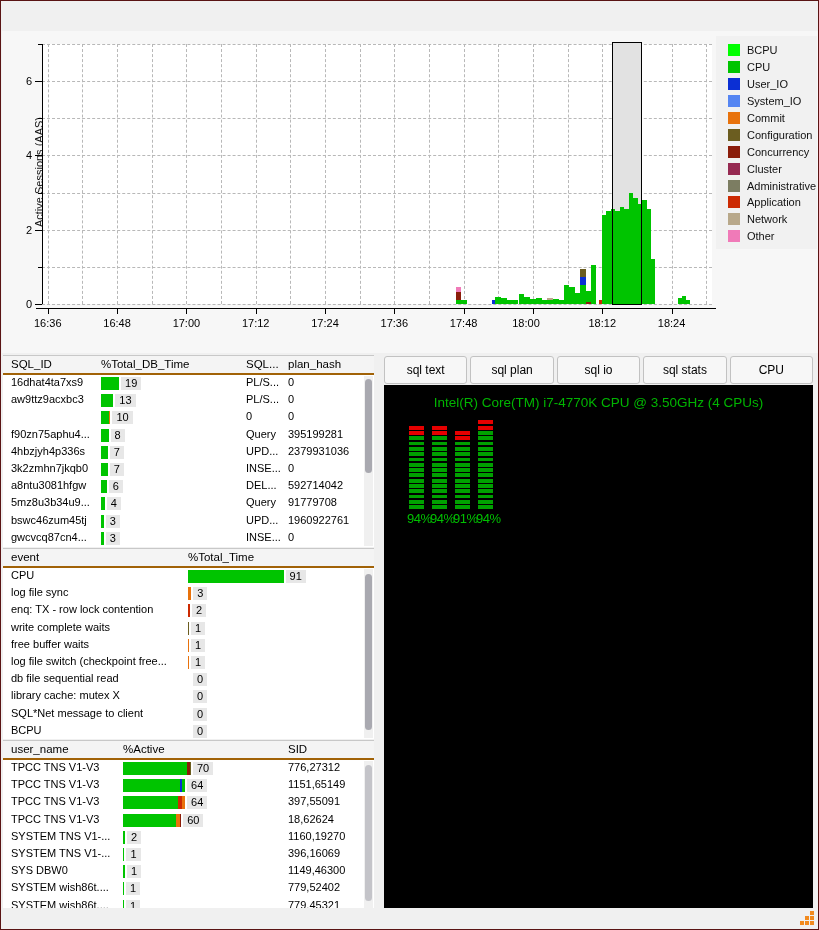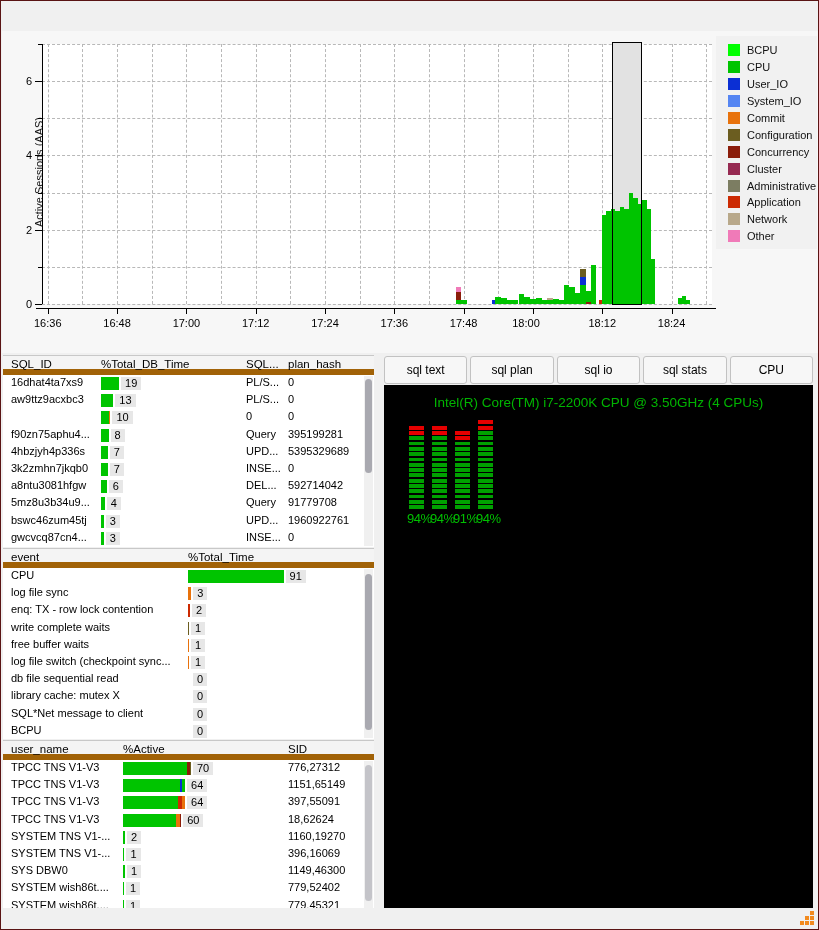--- a/index.html
+++ b/index.html
@@ -35,21 +35,21 @@
     font-size:11px; width:130px; text-align:center; color:#111; }
   .xaxis-line { position:absolute; left:34px; top:277px; width:680px; height:0; border-top:1px solid #000; }
   .xtick { position:absolute; top:278px; width:0; height:5px; border-left:1px solid #000; }
   .xtick-label { position:absolute; top:286px; width:40px; margin-left:-20px; text-align:center; font-size:11px; }
   .legend { position:absolute; left:714px; top:5px; width:101px; height:213px; background:#f1f1f1; padding:6px 0 0 12px; }
   .legend-item { display:flex; align-items:center; height:16.9px; }
   .legend-swatch { width:12px; height:12px; margin-right:7px; flex:none; }
   .legend-label { font-size:11px; color:#111; }
   
   .dtable { position:absolute; background:#ffffff; border-top:1px solid #c8c8c8; overflow:hidden; }
-  .dtable .hdr { position:relative; height:19px; background:#f4f4f4; border-bottom:6px solid #a16207; }
+  .dtable .hdr { position:relative; height:19px; background:#f4f4f4; border-bottom:2px solid #a16207; }
   .dtable .hcell { position:absolute; top:2px; font-size:11.5px; color:#000; white-space:nowrap; }
   .trow { position:relative; height:17.2px; white-space:nowrap; }
   .tcell { position:absolute; top:1px; font-size:11px; white-space:nowrap; overflow:hidden; }
   .barcell { position:absolute; top:2px; height:13px; display:flex; align-items:center; }
   .barstack { height:13px; display:flex; flex:none; }
   .barstack span { height:13px; display:block; }
   .vbadge { background:#e7e7e7; padding:0 4px; margin-left:2px; font-size:11px; line-height:13px; }
   .scrollbar { position:absolute; width:9px; background:#f0f0f0; }
   .thumb { position:absolute; left:1px; width:7px; border-radius:4px; background:#a9a9b0; }
   .thumb.light { background:#c4c4c9; }
@@ -370,21 +370,21 @@
       </div>
       <div class="trow">
         <div class="tcell" style="left: 8px; width: 88px;">4hbzjyh4p336s</div>
         <div class="barcell" style="left: 98px;">
           <div class="barstack">
             <span style="width: 6.65px; background: rgb(0, 196, 0);"></span>
           </div>
           <div class="vbadge">7</div>
         </div>
         <div class="tcell" style="left: 243px; width: 40px;">UPD...</div>
-        <div class="tcell" style="left: 285px; width: 75px;">5395329689</div>
+        <div class="tcell" style="left: 285px; width: 75px;">2379931036</div>
       </div>
       <div class="trow">
         <div class="tcell" style="left: 8px; width: 88px;">3k2zmhn7jkqb0</div>
         <div class="barcell" style="left: 98px;">
           <div class="barstack">
             <span style="width: 6.65px; background: rgb(0, 196, 0);"></span>
           </div>
           <div class="vbadge">7</div>
         </div>
         <div class="tcell" style="left: 243px; width: 40px;">INSE...</div>
@@ -482,21 +482,21 @@
       <div class="trow">
         <div class="tcell" style="left: 8px; width: 172px;">free buffer waits</div>
         <div class="barcell" style="left: 185px;">
           <div class="barstack">
             <span style="width: 1.05px; background: rgb(232, 114, 12);"></span>
           </div>
           <div class="vbadge">1</div>
         </div>
       </div>
       <div class="trow">
-        <div class="tcell" style="left: 8px; width: 172px;">log file switch (checkpoint sync...</div>
+        <div class="tcell" style="left: 8px; width: 172px;">log file switch (checkpoint free...</div>
         <div class="barcell" style="left: 185px;">
           <div class="barstack">
             <span style="width: 1.05px; background: rgb(232, 114, 12);"></span>
           </div>
           <div class="vbadge">1</div>
         </div>
       </div>
       <div class="trow">
         <div class="tcell" style="left: 8px; width: 172px;">db file sequential read</div>
         <div class="barcell" style="left: 185px;">
@@ -640,21 +640,21 @@
 
   <div class="tabs-row" id="tabs-row">
       <div class="tab-btn">sql text</div>
       <div class="tab-btn">sql plan</div>
       <div class="tab-btn">sql io</div>
       <div class="tab-btn">sql stats</div>
       <div class="tab-btn">CPU</div>
     </div>
 
   <div class="cpu-panel">
-    <div class="cpu-title">Intel(R) Core(TM) i7-2200K CPU @ 3.50GHz (4 CPUs)</div>
+    <div class="cpu-title">Intel(R) Core(TM) i7-4770K CPU @ 3.50GHz (4 CPUs)</div>
     <div class="meters" id="meters">
         <div class="meter">
           <i style="background: rgb(230, 0, 0);"></i>
           <i style="background: rgb(230, 0, 0);"></i>
           <i style="background: rgb(0, 160, 0);"></i>
           <i style="background: rgb(0, 160, 0);"></i>
           <i style="background: rgb(0, 160, 0);"></i>
           <i style="background: rgb(0, 160, 0);"></i>
           <i style="background: rgb(0, 160, 0);"></i>
           <i style="background: rgb(0, 160, 0);"></i>

